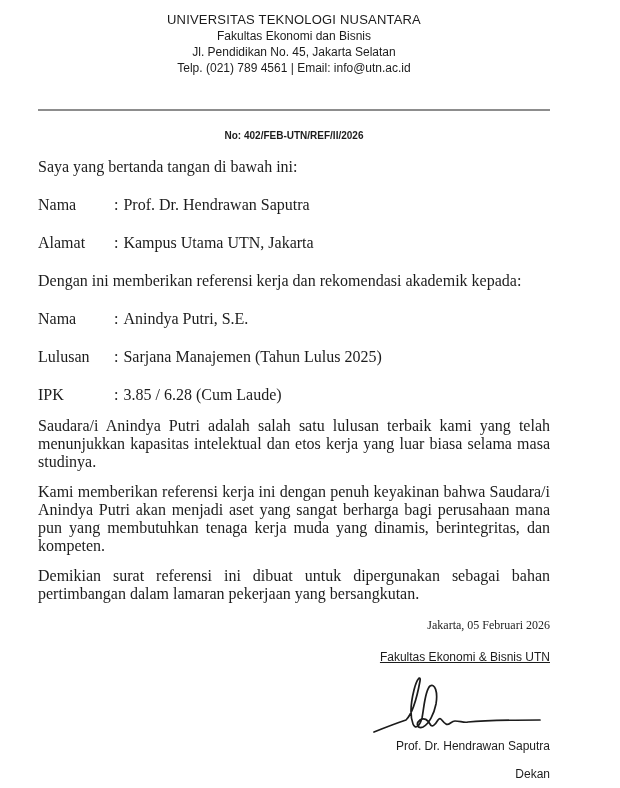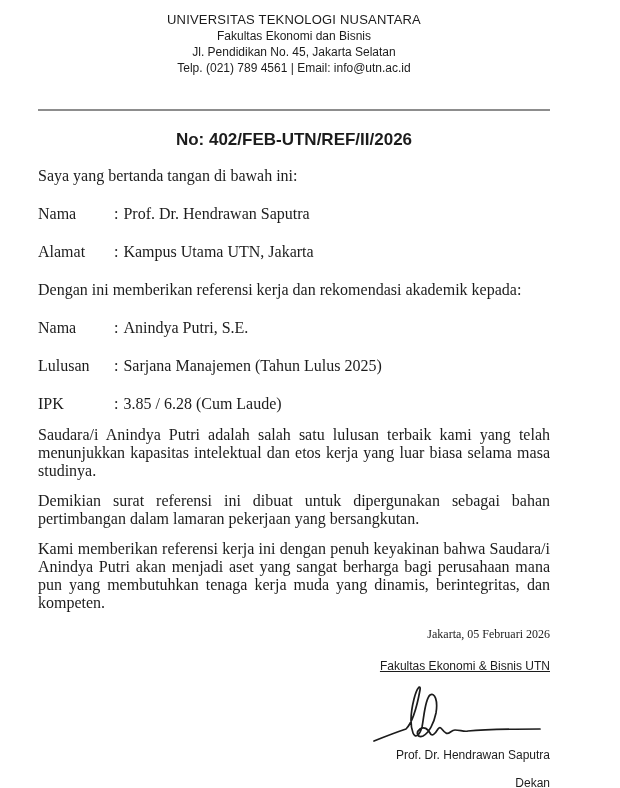--- a/index.html
+++ b/index.html
@@ -43,21 +43,21 @@
   .letter-title {
     margin-top: 22px;
     text-align: center;
     font-size: 14px;
     font-weight: bold;
     letter-spacing: 0.3px;
   }
   .letter-number {
     margin-top: 19px;
     text-align: center;
-    font-size: 17px;
+    font-size: 10px;
     font-weight: bold;
   }
   
   .intro, .para, .field-row {
     font-size: 16px;
     font-family: Liberation Serif, serif;
   }
   .intro {
     margin-top: 17px;
   }
@@ -138,22 +138,22 @@
     <span class="field-label">Nama</span><span class="field-sep">:</span><span class="field-value">Anindya Putri, S.E.</span>
   </div>
   <div class="field-row">
     <span class="field-label">Lulusan</span><span class="field-sep">:</span><span class="field-value">Sarjana Manajemen (Tahun Lulus 2025)</span>
   </div>
   <div class="field-row">
     <span class="field-label">IPK</span><span class="field-sep">:</span><span class="field-value">3.85 / 6.28 (Cum Laude)</span>
   </div>
 
   <div class="para first">Saudara/i Anindya Putri adalah salah satu lulusan terbaik kami yang telah menunjukkan kapasitas intelektual dan etos kerja yang luar biasa selama masa studinya.</div>
+  <div class="para">Kami memberikan referensi kerja ini dengan penuh keyakinan bahwa Saudara/i Anindya Putri akan menjadi aset yang sangat berharga bagi perusahaan mana pun yang membutuhkan tenaga kerja muda yang dinamis, berintegritas, dan kompeten.</div>
   <div class="para">Demikian surat referensi ini dibuat untuk dipergunakan sebagai bahan pertimbangan dalam lamaran pekerjaan yang bersangkutan.</div>
-  <div class="para">Kami memberikan referensi kerja ini dengan penuh keyakinan bahwa Saudara/i Anindya Putri akan menjadi aset yang sangat berharga bagi perusahaan mana pun yang membutuhkan tenaga kerja muda yang dinamis, berintegritas, dan kompeten.</div>
 
   <div class="closing-right place-date">Jakarta, 05 Februari 2026</div>
   <div class="closing-right institution">Fakultas Ekonomi &amp; Bisnis UTN</div>
 
   <div class="signature-wrap">
     <svg width="180" height="60" viewBox="0 0 180 60" aria-hidden="true">
       <path d="M6,56 C16,52 26,48 38,44 C46,36 50,16 52,5 C53,-1 49,2 46,14 C43,26 42,40 45,48 C47,53 51,52 54,42 C56,32 57,14 62,10 C67,7 70,16 68,28 C66,38 61,48 55,51 C50,53 47,48 52,44 C56,41 60,44 62,48 C64,52 67,49 70,44 C73,40 74,46 78,48 C81,50 83,45 87,45 C92,45 96,47 100,46 C120,44 150,44 172,44" fill="none" stroke="#1c1c1c" stroke-width="1.7" stroke-linecap="round" stroke-linejoin="round"></path>
     </svg>
   </div>
 

